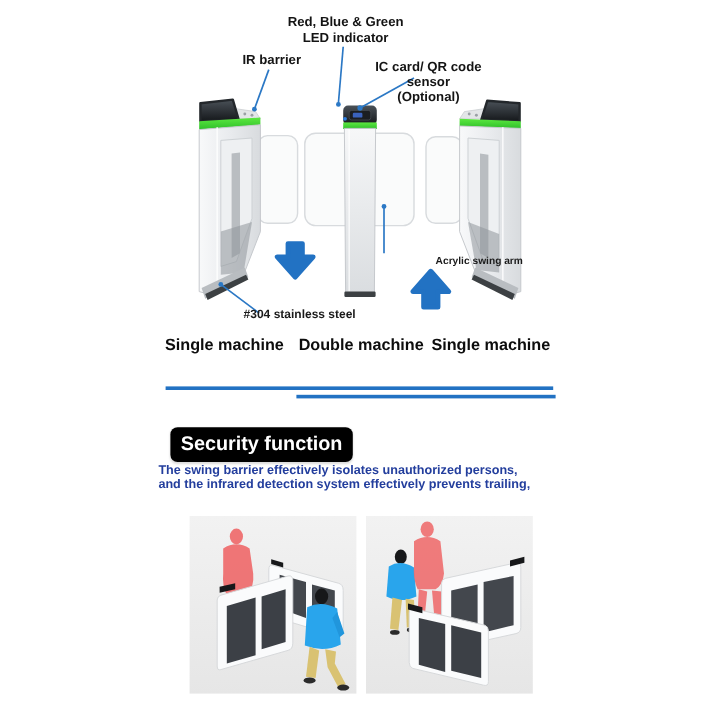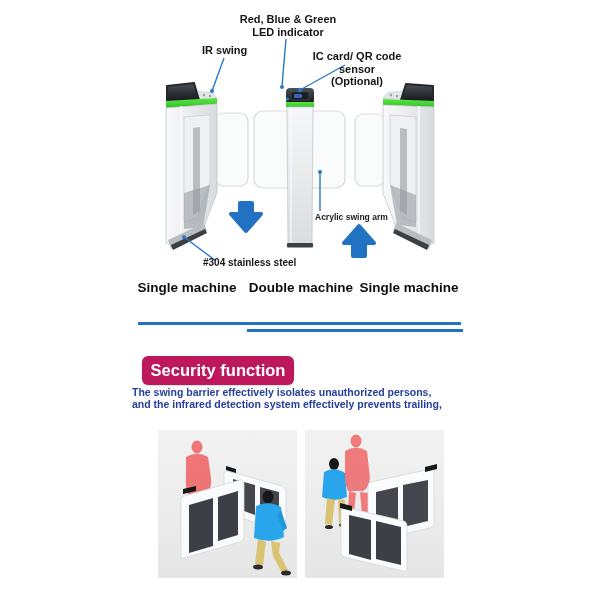--- a/index.html
+++ b/index.html
@@ -2,25 +2,25 @@
 <html><head>
 <meta charset="utf-8">
 <style>
   html,body{margin:0;padding:0;}
   body{font-family:"Liberation Sans",sans-serif;background:#ffffff;}
   .canvas{position:relative;width:516px;height:600px;background:#ffffff;overflow:hidden;}
   .abs{position:absolute;}
   svg.layer{position:absolute;left:0;top:0;}
   .callout{font-weight:bold;font-size:11px;color:#141414;line-height:12.5px;text-align:center;}
   .callout-left{font-weight:bold;font-size:11px;color:#141414;}
-  .small-callout{font-weight:bold;font-size:8.5px;color:#1a1a1a;}
+  .small-callout{font-weight:bold;font-size:8.5px;color:#1a1a1a;margin-left:48px;}
   .steel-callout{font-weight:bold;font-size:10px;color:#1a1a1a;text-align:center;}
   .machine-label{font-weight:bold;font-size:13.5px;color:#0d0d0d;text-align:center;}
   .divider{background:#2272c3;}
-  .sec-box{background:#be185d;border-radius:6px;color:#ffffff;font-weight:bold;
+  .sec-box{background:#000000;border-radius:6px;color:#ffffff;font-weight:bold;
            font-size:16.5px;text-align:center;line-height:29px;
            box-shadow:0 1px 2px rgba(0,0,0,0.15);}
   .sec-desc{font-weight:bold;font-size:10.5px;color:#233e9d;line-height:11.8px;}
 </style>
 </head>
 <body>
 
 <div class="canvas">
 
   <svg class="layer" width="600" height="600" viewBox="0 0 600 600">
@@ -181,21 +181,21 @@
         <polygon points="340,503 352,506 352,511 340,508" fill="#17181a"></polygon>
       </g>
     </g>
   </svg>
 
   <div class="abs callout" style="left:228px;top:13px;width:120px;">
     <div>Red, Blue &amp; Green</div>
     <div>LED indicator</div>
   </div>
 
-  <div class="abs callout-left" style="left:202px;top:44px;">IR swing</div>
+  <div class="abs callout-left" style="left:202px;top:44px;">IR barrier</div>
 
   <div class="abs callout" style="left:296px;top:50px;width:122px;">
     <div>IC card/ QR code sensor</div>
     <div>(Optional)</div>
   </div>
 
   <div class="abs small-callout" style="left:315px;top:212px;">Acrylic swing arm</div>
 
   <div class="abs steel-callout" style="left:203px;top:257px;">#304 stainless steel</div>
 

